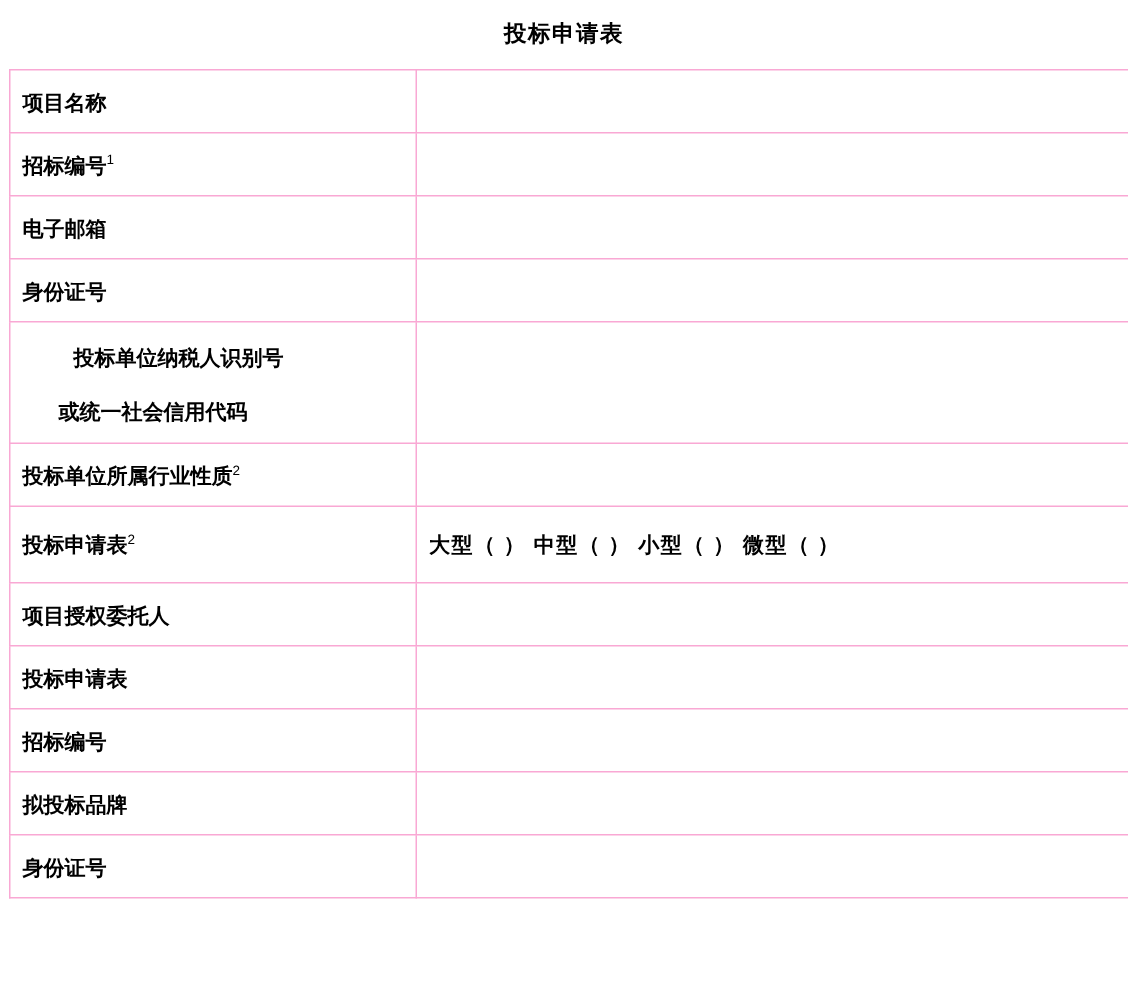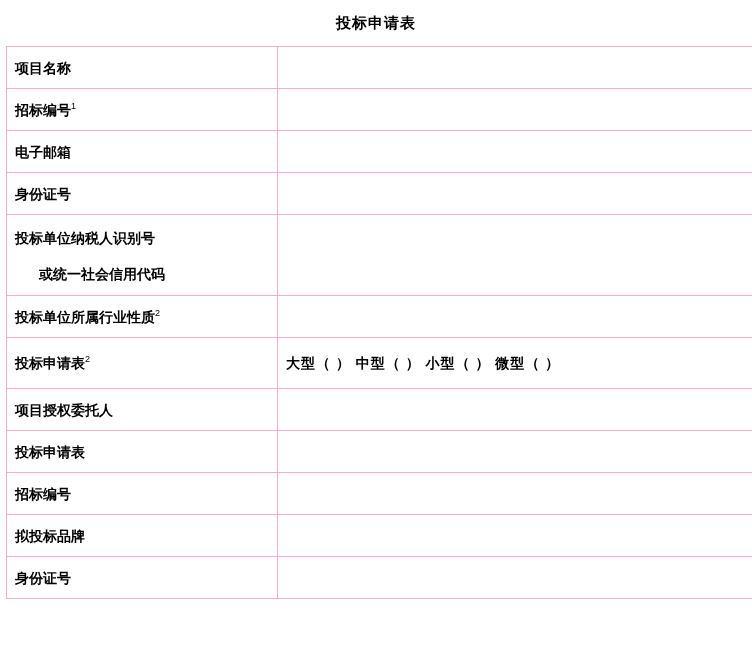--- a/index.html
+++ b/index.html
@@ -56,20 +56,21 @@
   }
   td.mid {
     height: 50px;
   }
   .label-two-line {
     display: block;
   }
   .label-two-line span.l1 {
     display: block;
     padding-top: 2px;
+    margin-left: 34px;
   }
   .label-two-line span.l2 {
     display: block;
     padding-top: 14px;
     margin-left: 24px;
   }
   sup {
     font-size: 9px;
     font-weight: normal;
     vertical-align: super;

